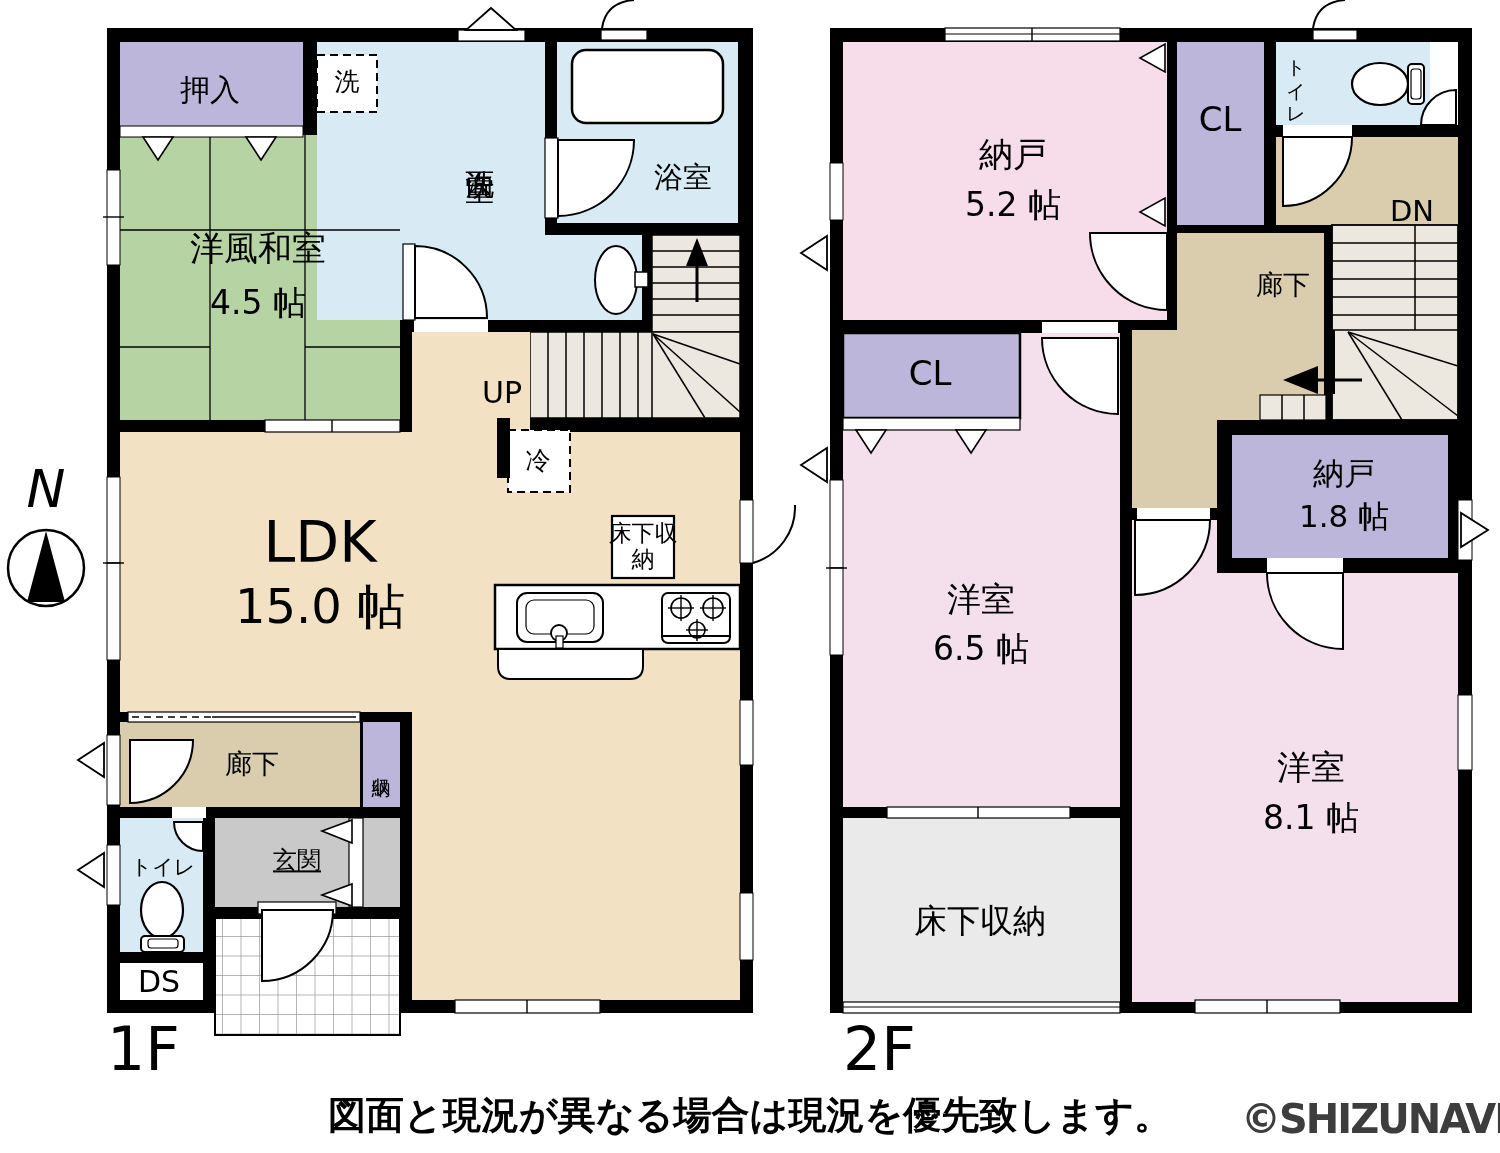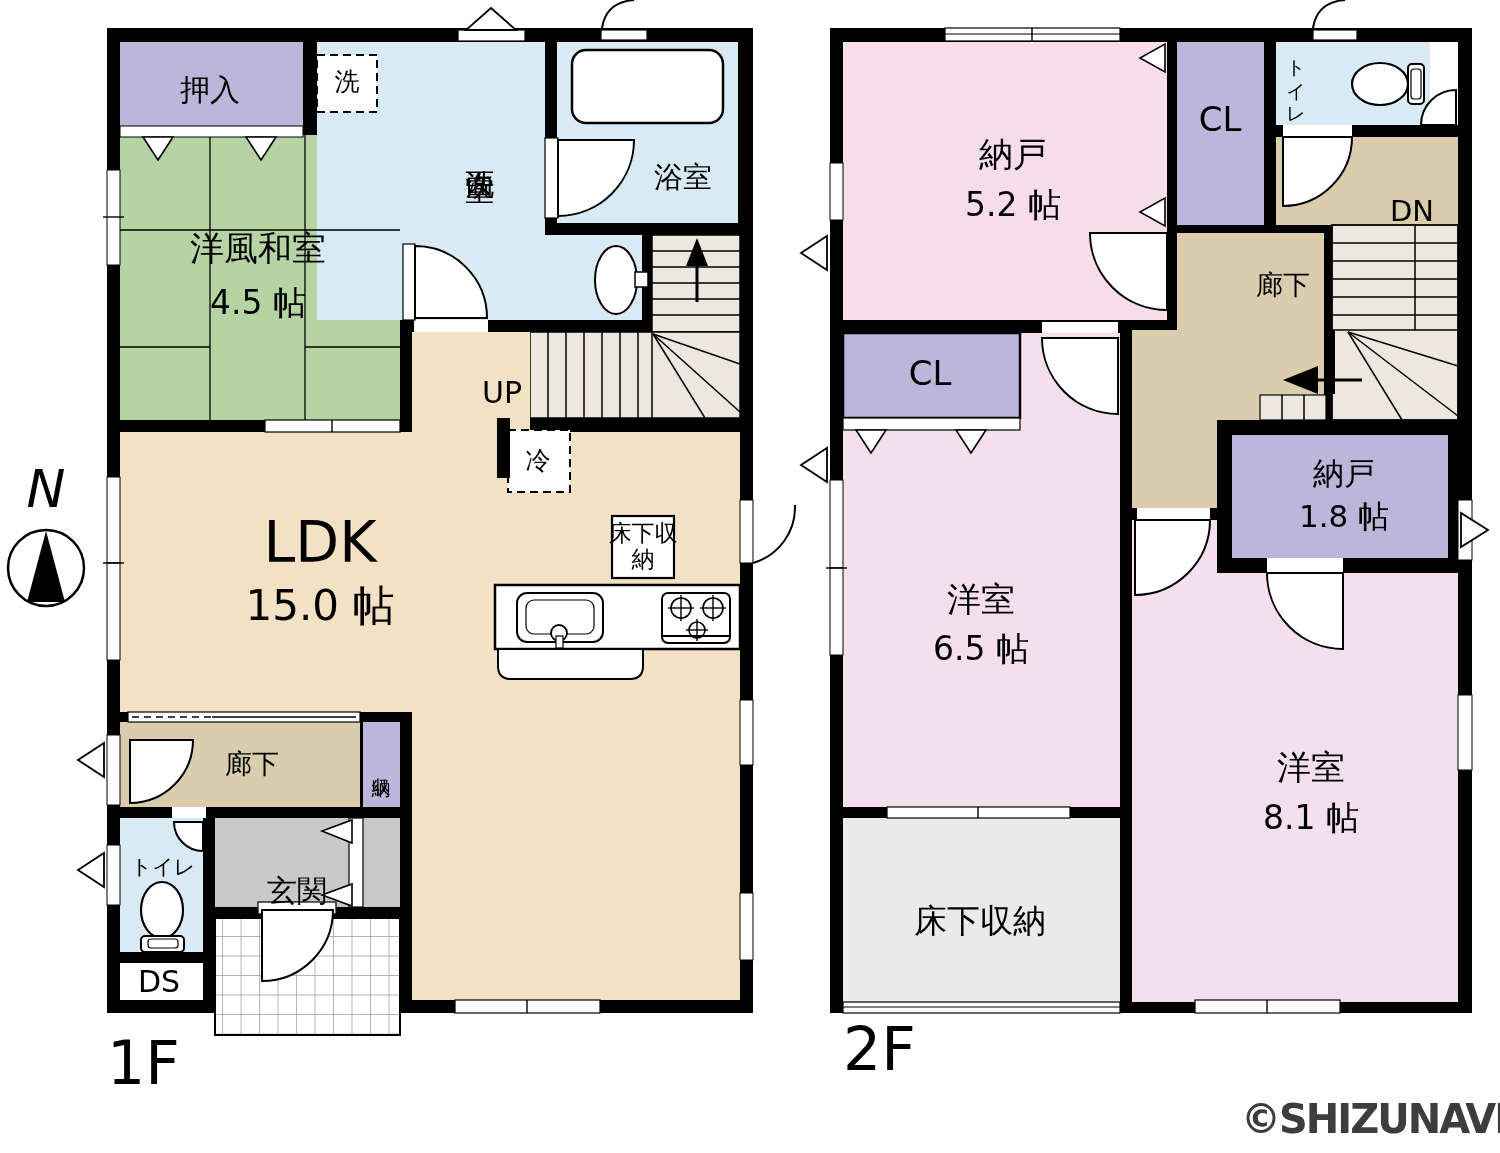--- a/index.html
+++ b/index.html
@@ -282,39 +282,40 @@
 
   <div class="lbl" style="left:210px;top:84px;font-size:30px;margin-top:6px;">押入</div>
   <div class="lbl" style="left:258px;top:249px;font-size:34px;">洋風和室</div>
   <div class="lbl" style="left:258px;top:303px;font-size:33px;">4.5 帖</div>
   <div class="lbl" style="left:347px;top:82px;font-size:25px;">洗</div>
   <div class="lbl vert" style="left:480px;top:150px;font-size:29px;">洗面室</div>
   <div class="lbl" style="left:683px;top:177px;font-size:29px;">浴室</div>
   <div class="lbl" style="left:502px;top:393px;font-size:30px;">UP</div>
   <div class="lbl" style="left:538px;top:461px;font-size:25px;">冷</div>
   <div class="lbl" style="left:320px;top:543px;font-size:57px;">LDK</div>
-  <div class="lbl" style="left:320px;top:606px;font-size:42px;">15.0 帖</div>
+  <div class="lbl" style="left:320px;top:606px;font-size:48px;">15.0 帖</div>
   <div class="lbl boxtxt" style="left:643px;top:547px;font-size:23px;">床下収納</div>
   <div class="lbl" style="left:252px;top:764px;font-size:27px;">廊下</div>
   <div class="lbl vert" style="left:381px;top:764px;font-size:19px;">収納</div>
-  <div class="lbl" style="left:297px;top:891px;font-size:30px;">玄関</div>
+  <div class="lbl" style="left:297px;top:861px;font-size:24px;text-decoration:underline;">玄関</div>
   <div class="lbl" style="left:163px;top:867px;font-size:21px;">トイレ</div>
   <div class="lbl" style="left:159px;top:982px;font-size:30px;">DS</div>
-  <div class="lbl anchor floorlabel" style="left:107px;top:1018px;margin-top:14px;">1F</div>
+  <div class="lbl anchor floorlabel" style="left:107px;top:1018px;">1F</div>
 
   <div class="lbl" style="left:1013px;top:155px;font-size:34px;">納戸</div>
   <div class="lbl" style="left:1013px;top:205px;font-size:33px;">5.2 帖</div>
   <div class="lbl" style="left:1220px;top:120px;font-size:34px;">CL</div>
   <div class="lbl vert" style="left:1296px;top:82px;font-size:19px;">トイレ</div>
   <div class="lbl" style="left:1412px;top:211px;font-size:29px;">DN</div>
   <div class="lbl" style="left:1283px;top:285px;font-size:27px;">廊下</div>
   <div class="lbl" style="left:930px;top:374px;font-size:34px;">CL</div>
   <div class="lbl" style="left:1344px;top:473px;font-size:31px;">納戸</div>
   <div class="lbl" style="left:1344px;top:516px;font-size:31px;">1.8 帖</div>
   <div class="lbl" style="left:981px;top:600px;font-size:34px;">洋室</div>
   <div class="lbl" style="left:981px;top:649px;font-size:33px;">6.5 帖</div>
   <div class="lbl" style="left:1311px;top:768px;font-size:34px;">洋室</div>
   <div class="lbl" style="left:1311px;top:818px;font-size:33px;">8.1 帖</div>
   <div class="lbl" style="left:980px;top:921px;font-size:33px;">床下収納</div>
   <div class="lbl anchor floorlabel" style="left:843px;top:1018px;">2F</div>
 
+  <div class="lbl anchor caption" style="left:328px;top:1096px;font-size:38px;">図面と現況が異なる場合は現況を優先致します。</div>
   <div class="lbl anchor mark" style="left:1241px;top:1098px;font-size:40px;">©SHIZUNAVI</div>
 </div>
 
 </body></html>

